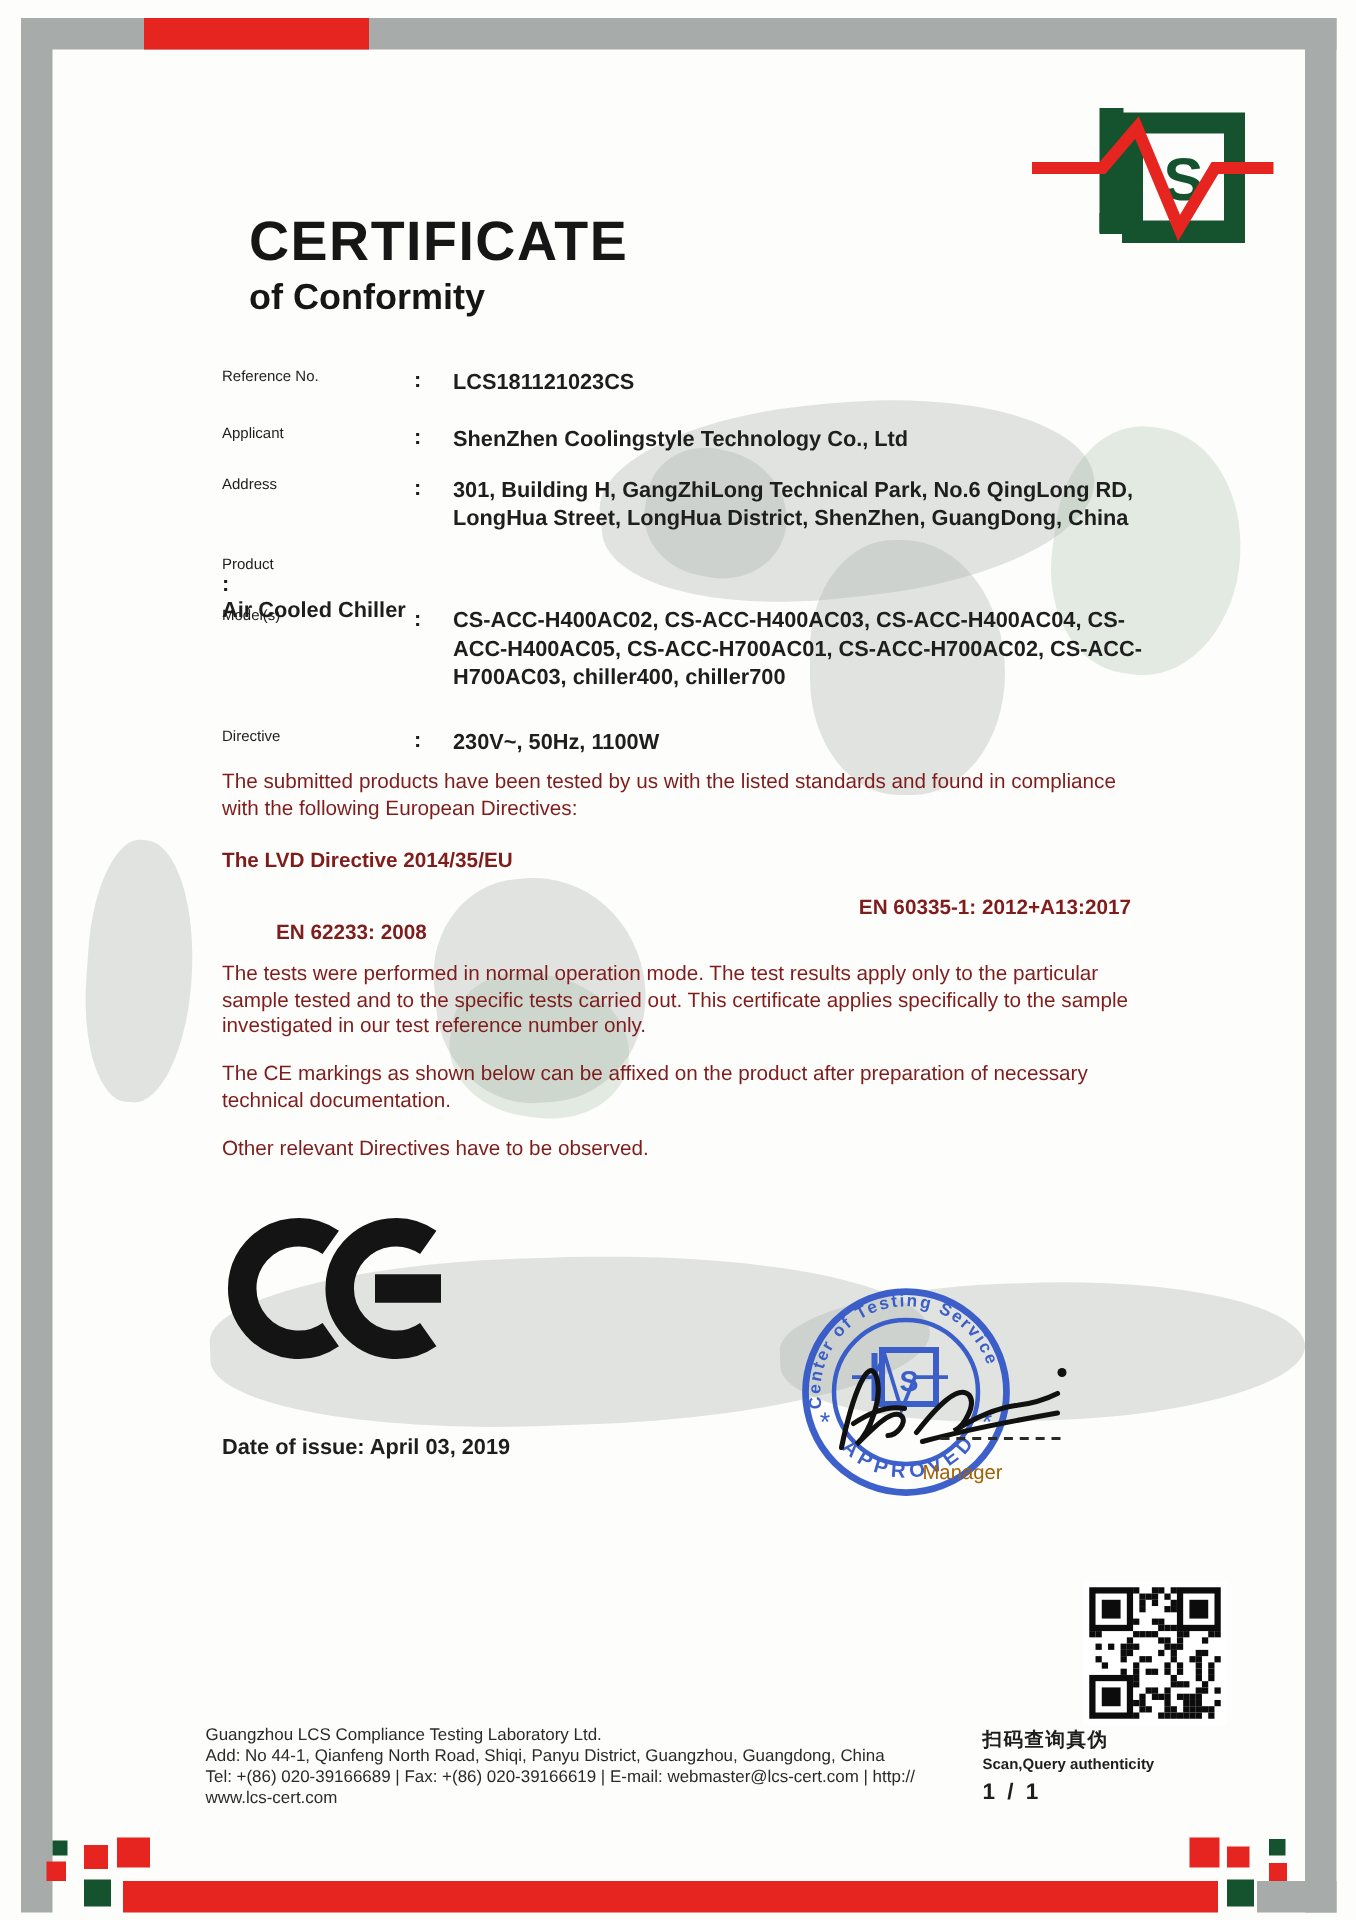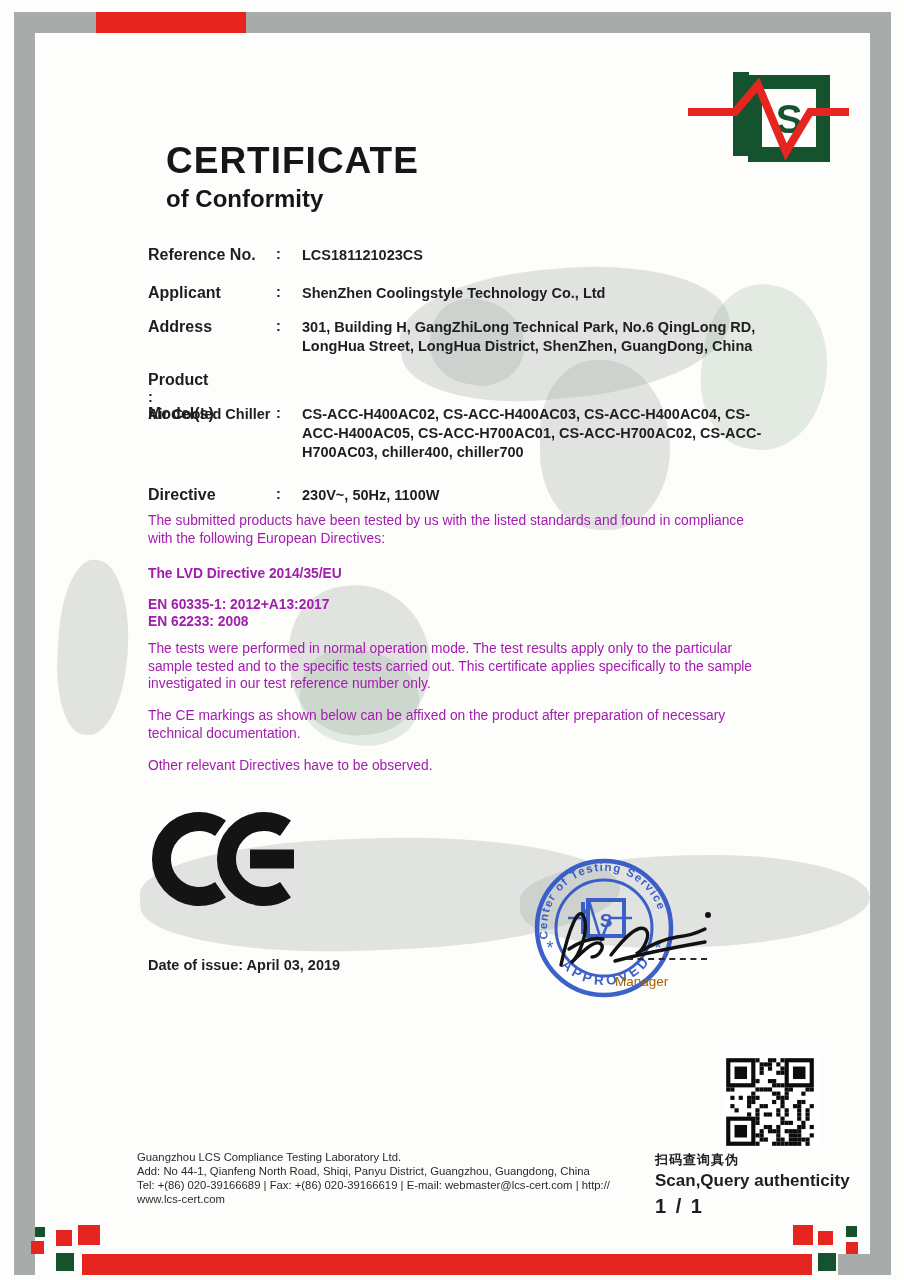--- a/index.html
+++ b/index.html
@@ -26,40 +26,40 @@
   .blob.green { background:rgba(150,182,156,0.26); }
   
   .logo { position:absolute; left:686px; top:60px; width:165px; height:115px; z-index:3; }
   
   .title-block { position:absolute; left:166px; top:140px; z-index:3; }
   .title-main { font-size:37px; font-weight:700; letter-spacing:1px; color:#161616;text-align:right; }
   .title-sub  { font-size:24px; font-weight:700; margin-top:3px; color:#161616; }
   
   .fields { position:absolute; left:148px; top:246px; width:640px; z-index:3; }
   .frow { position:absolute; left:0; width:640px; display:flex; }
-  .frow .lbl { width:128px; font-size:16px; font-weight:700; flex:0 0 auto; }
+  .frow .lbl { width:128px; font-size:10px; font-weight:400; flex:0 0 auto; }
   .frow .col { width:26px; font-size:14.5px; font-weight:700; flex:0 0 auto; }
   .frow .val { width:474px; font-size:14.5px; font-weight:700; line-height:19px; }
   
-  .para { position:absolute; left:148px; width:606px; font-size:13.8px; line-height:17.5px; z-index:3; color:#a21caf; }
+  .para { position:absolute; left:148px; width:606px; font-size:13.8px; line-height:17.5px; z-index:3; color:#7f1d1d; }
   .para.bold { font-weight:700; }
   
   .ce-svg { position:absolute; left:146px; top:808px; z-index:3; }
   .date-line { position:absolute; left:148px; top:957px; font-size:14.5px; font-weight:700; z-index:3; }
   
   .stamp-svg { position:absolute; left:524px; top:848px; z-index:3; opacity:0.93; }
   .sig-svg { position:absolute; left:545px; top:893px; z-index:4; }
   .sig-dash { position:absolute; left:627px; top:958px; width:80px; border-bottom:2px dashed #2a2a2a; z-index:4; }
   .manager { position:absolute; left:615px; top:974px; font-size:13.5px; color:#a16207; z-index:4; }
   
   .qr { position:absolute; left:722px; top:1054px; width:96px; height:96px; background:#fff; z-index:3; }
   .qr-captions { position:absolute; left:655px; top:1151px; width:225px; text-align:left; z-index:3; }
   .qr-zh { font-size:13px; font-weight:700; letter-spacing:1px; }
-  .qr-en { font-size:17px; font-weight:700; margin-top:2px; }
-  .page-num { font-size:20px; font-weight:700; letter-spacing:2px; margin-top:4px; }
+  .qr-en { font-size:10px; font-weight:700; margin-top:2px; }
+  .page-num { font-size:15px; font-weight:700; letter-spacing:2px; margin-top:4px; }
   .footer { position:absolute; left:137px; top:1150px; width:520px; font-size:11.3px; line-height:14px; color:#2a2a2a; z-index:3; }
 </style>
 </head>
 <body>
 
 <div class="blob" style="left:400px;top:268px;width:330px;height:130px;transform:rotate(-6deg);"></div>
 <div class="blob green" style="left:702px;top:285px;width:125px;height:165px;transform:rotate(8deg);"></div>
 <div class="blob" style="left:540px;top:360px;width:130px;height:170px;"></div>
 <div class="blob" style="left:430px;top:300px;width:95px;height:85px;transform:rotate(12deg);"></div>
 <div class="blob" style="left:290px;top:585px;width:140px;height:150px;transform:rotate(-5deg);"></div>
@@ -128,22 +128,22 @@
   </div>
   <div class="frow" style="top:240px;">
     <span class="lbl">Directive</span>
     <span class="col">:</span>
     <span class="val">230V~, 50Hz, 1100W</span>
   </div>
 </div>
 
 <div class="para" style="top:512px;">The submitted products have been tested by us with the listed standards and found in compliance with the following European Directives:</div>
 <div class="para bold" style="top:565px;">The LVD Directive 2014/35/EU</div>
-<div class="para bold" style="top:596px;">EN 60335-1: 2012+A13:2017</div>
-<div class="para bold" style="top:613px;">EN 62233: 2008</div>
+<div class="para bold" style="top:596px;text-align:right;">EN 60335-1: 2012+A13:2017</div>
+<div class="para bold" style="top:613px;margin-left:36px;">EN 62233: 2008</div>
 <div class="para" style="top:640px;">The tests were performed in normal operation mode. The test results apply only to the particular sample tested and to the specific tests carried out. This certificate applies specifically to the sample investigated in our test reference number only.</div>
 <div class="para" style="top:707px;">The CE markings as shown below can be affixed on the product after preparation of necessary technical documentation.</div>
 <div class="para" style="top:757px;">Other relevant Directives have to be observed.</div>
 
 <svg class="ce-svg" width="170" height="102" viewBox="0 0 170 102" xmlns="http://www.w3.org/2000/svg">
   <path d="M 74.5 20.3 A 37.5 37.5 0 1 0 74.5 81.7" fill="none" stroke="#141414" stroke-width="19"></path>
   <path d="M 139.5 20.3 A 37.5 37.5 0 1 0 139.5 81.7" fill="none" stroke="#141414" stroke-width="19"></path>
   <path d="M 104 51 L 148 51" fill="none" stroke="#141414" stroke-width="19"></path>
 </svg>
 

